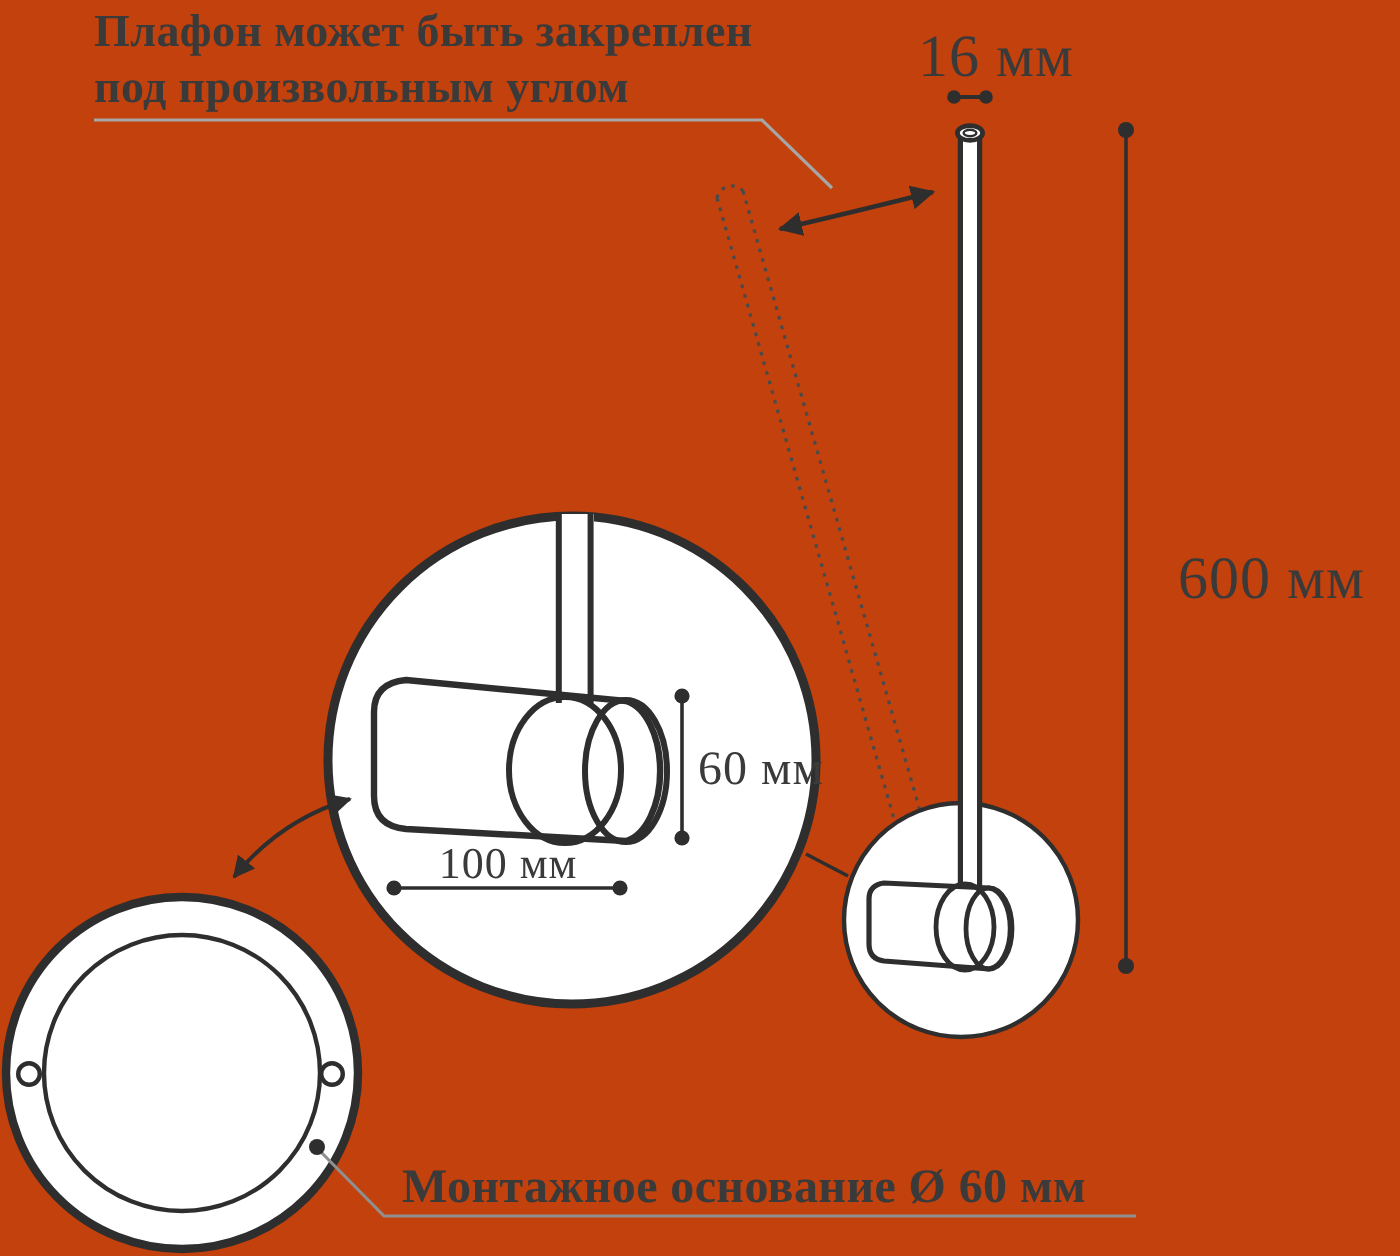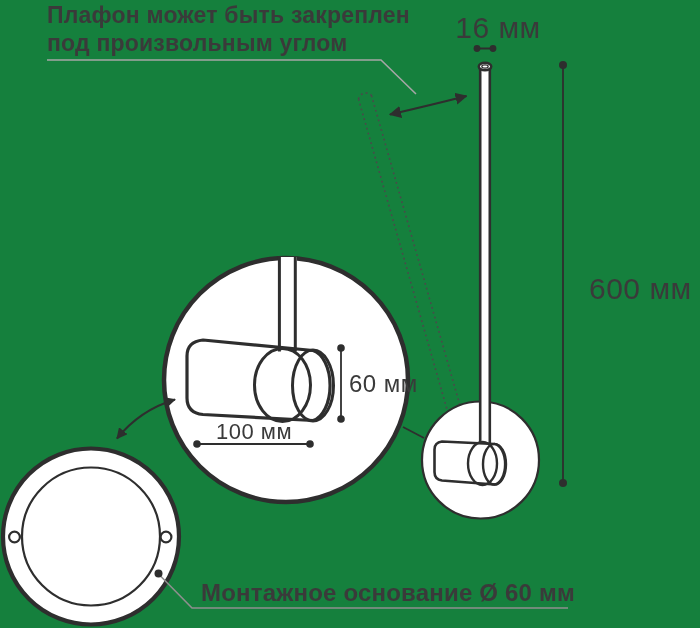--- a/index.html
+++ b/index.html
@@ -2,22 +2,22 @@
 <html style="--ink: #2e2e2e; --text: #3a3a3a; --leader: #a6a6a6;"><head>
 <meta charset="utf-8">
 <style>
   :root{
     --ink:#2e2e2e;
     --text:#3a3a3a;
     --leader:#a6a6a6;
   }
   html,body{margin:0;padding:0;background:#ffffff;}
   .stage{
-    position:relative;width:700px;height:628px;background:#15803d;overflow:hidden;
-    font-family:Liberation Sans, sans-serif;
+    position:relative;width:700px;height:628px;background:#c2410c;overflow:hidden;
+    font-family:Liberation Serif, serif;
   }
   svg{display:block;}
   .stroke-ink{stroke:var(--ink);}
   .fill-ink{fill:var(--ink);}
   .fill-paper{fill:#ffffff;}
   .no-fill{fill:none;}
   .leader{stroke:var(--leader);fill:none;}
   .leader-dark{stroke:#8f8f8f;fill:none;}
   text{fill:var(--text);}
   .note-text{font-size:23px;font-weight:700;letter-spacing:.2px;}

